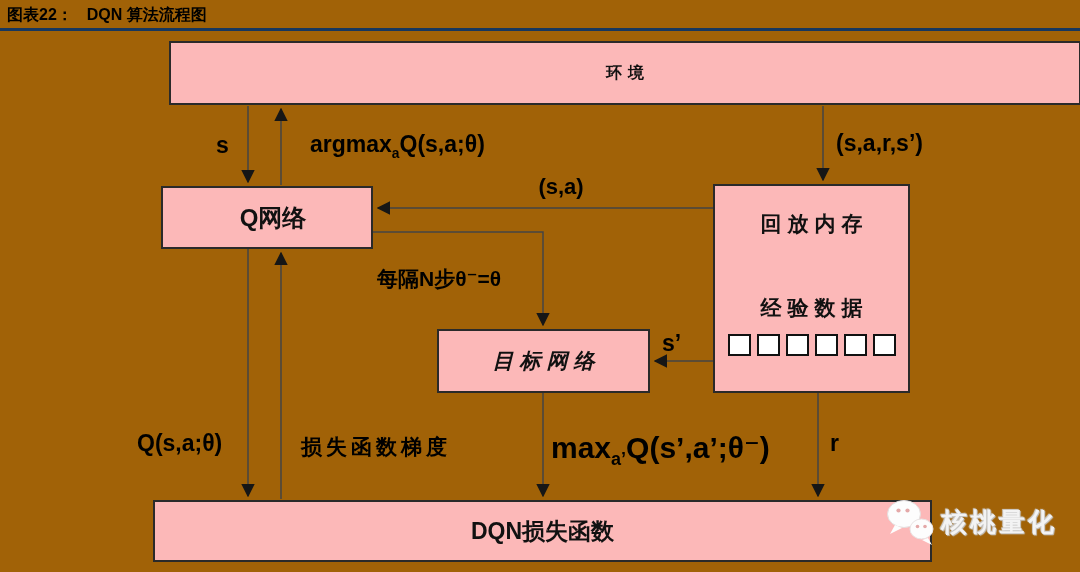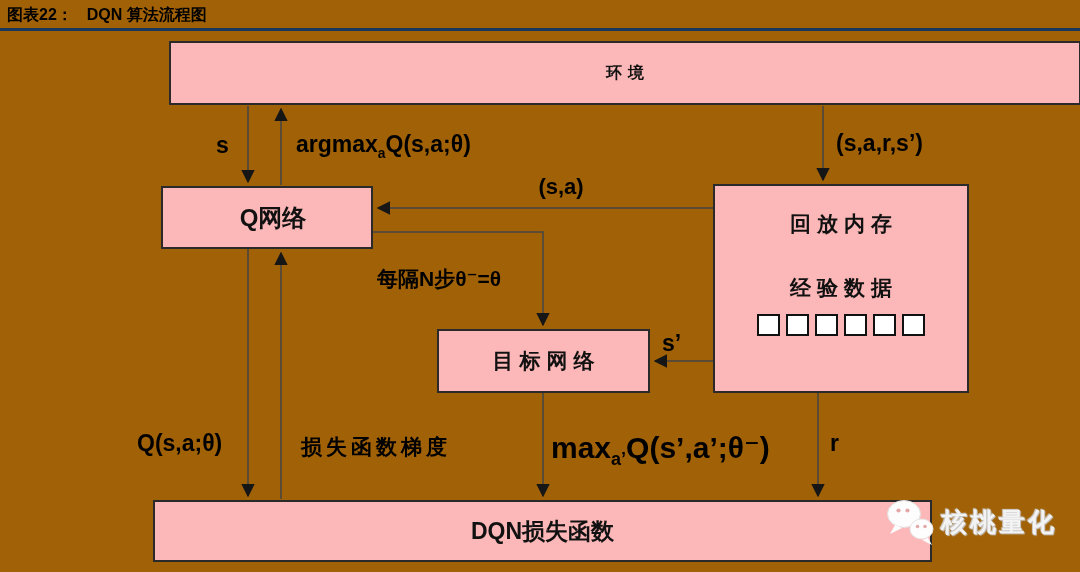--- a/index.html
+++ b/index.html
@@ -15,39 +15,39 @@
 
   
   .node{position:absolute;background:var(--node-fill,#FCB8B8);
     border:2px solid var(--node-border,#2a2a2a);box-sizing:border-box;
     display:flex;align-items:center;justify-content:center;
     color:#111;font-weight:700;}
   .node .cjk{letter-spacing:6px;text-indent:6px;}
 
   #node-env{left:153px;top:41px;width:912px;height:64px;font-size:16px;margin-left:16px;}
   #node-qnet{left:161px;top:186px;width:212px;height:63px;font-size:24px;padding-left:12px;}
-  #node-target{left:437px;top:329px;width:213px;height:64px;font-size:21px;}
-  #node-replay{left:713px;top:184px;width:256px;height:209px;
+  #node-target{left:437px;top:329px;width:213px;height:64px;font-size:21px;font-style:italic;}
+  #node-replay{left:713px;top:184px;width:197px;height:209px;
     flex-direction:column;justify-content:flex-start;font-size:21px;}
   #node-replay .rm-title{margin-top:24px;letter-spacing:6px;text-indent:6px;}
-  #node-replay .rm-sub{margin-top:36px;letter-spacing:6px;text-indent:6px;}
+  #node-replay .rm-sub{margin-top:56px;letter-spacing:6px;text-indent:6px;}
   #node-loss{left:153px;top:500px;width:779px;height:62px;font-size:23px;}
 
   .slots{display:flex;gap:6px;margin-top:12px;}
   .slot{width:23px;height:22px;background:#ffffff;border:2px solid #111;box-sizing:border-box;}
 
   
   #arrows{position:absolute;left:0;top:0;width:1080px;height:572px;pointer-events:none;}
   #arrows line,#arrows polyline{stroke:var(--arrow,#454545);stroke-width:1.5;fill:none;}
 
   
   .lbl{position:absolute;color:#000;font-weight:700;white-space:nowrap;}
   .lbl sub{font-size:0.6em;}
   #lbl-state{left:216px;top:132px;font-size:23px;}
-  #lbl-action{left:296px;top:131px;font-size:23px;}
+  #lbl-action{left:310px;top:131px;font-size:23px;}
   #lbl-transition{left:836px;top:130px;font-size:23px;}
   #lbl-sample{left:517px;top:174px;font-size:22px;transform:translateX(-50%);margin-left:44px;}
   #lbl-sync{left:377px;top:265px;font-size:21px;}
   #lbl-next-state{left:662px;top:330px;font-size:23px;}
   #lbl-qvalue{left:137px;top:430px;font-size:23px;}
   #lbl-gradient{left:301px;top:433px;font-size:21px;letter-spacing:4px;}
   #lbl-targetq{left:551px;top:430px;font-size:30px;}
   #lbl-reward{left:830px;top:430px;font-size:23px;}
 
   

